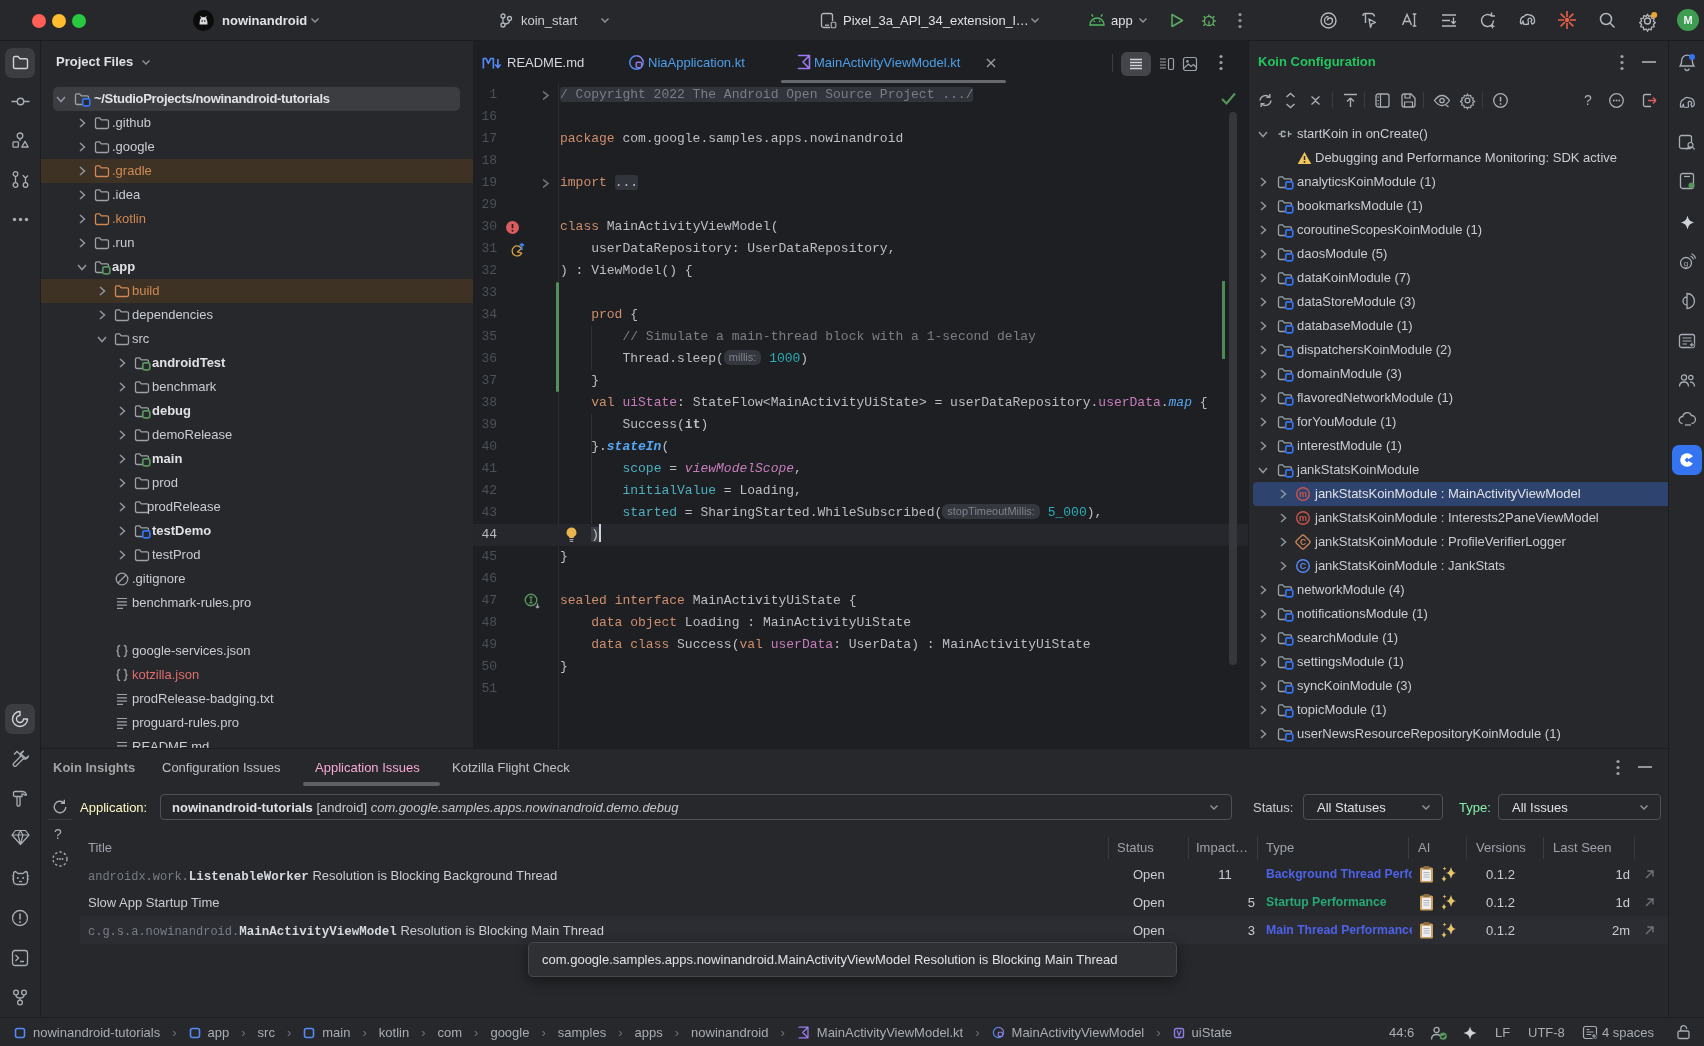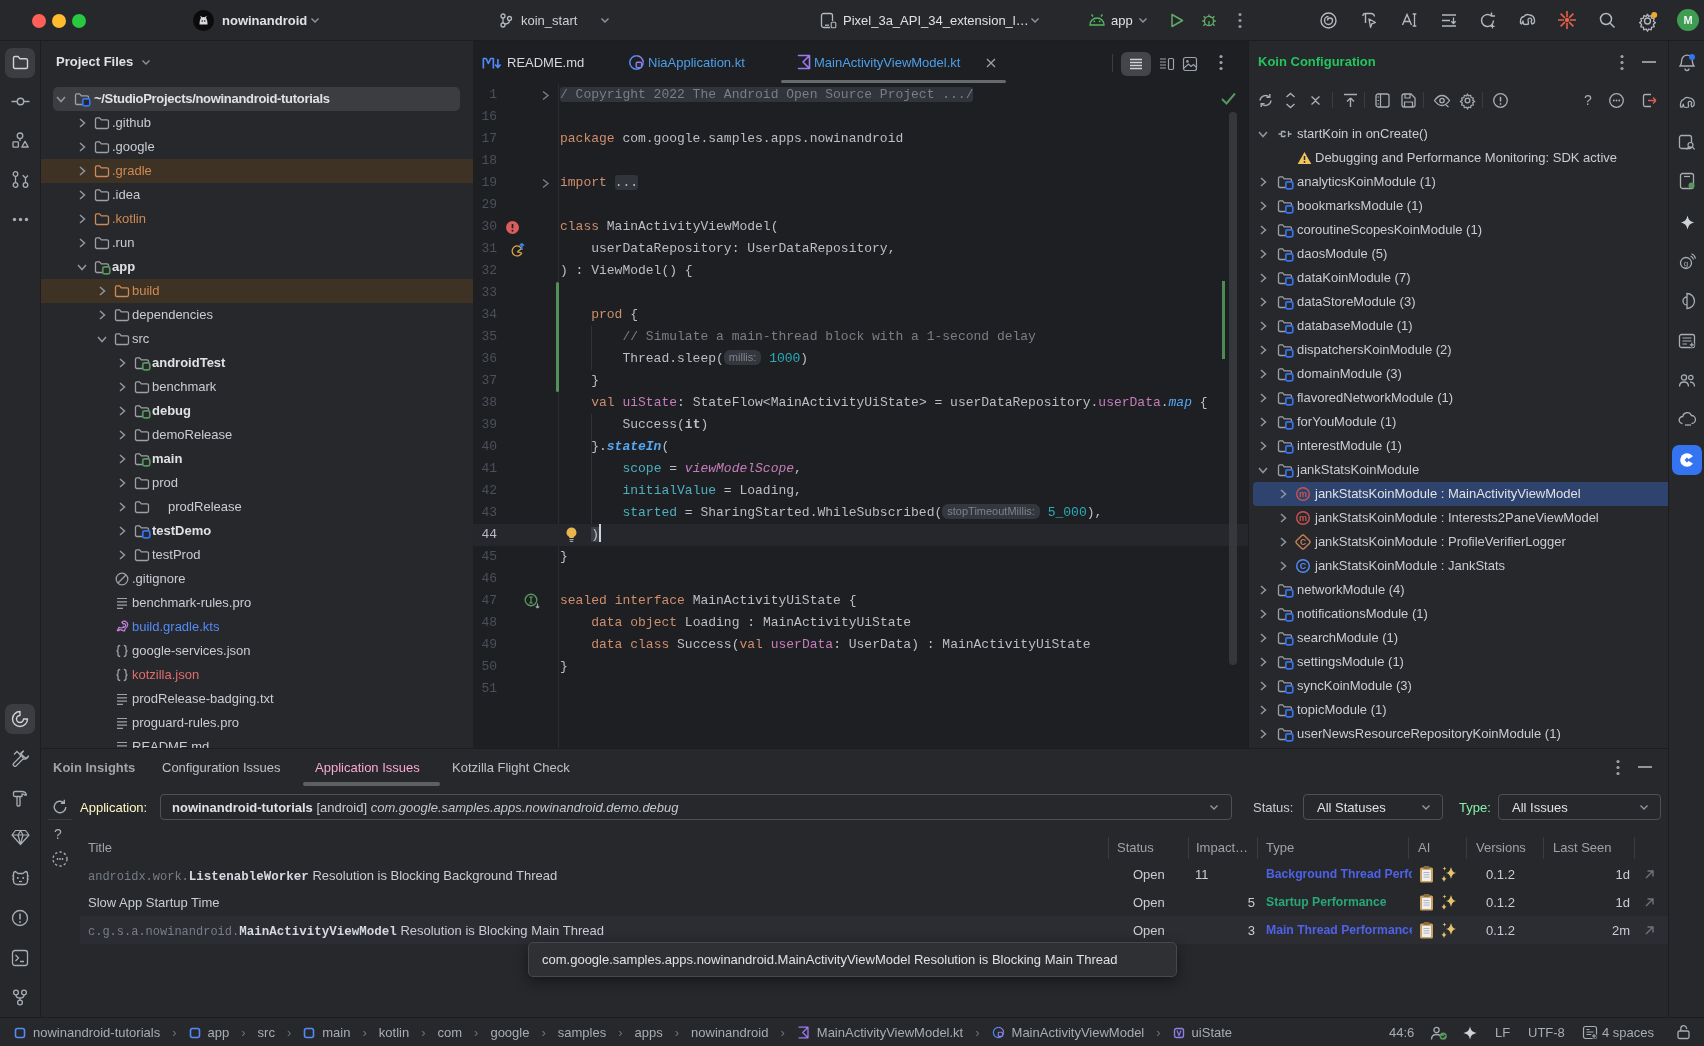--- a/index.html
+++ b/index.html
@@ -404,21 +404,21 @@
       </svg>
       <span class="abs" style="left:111px">prod</span>
     </div>
   <div class="trow" style="left:0;top:454px;width:432px">
       <svg class="chev" style="left:73px" width="16" height="16" viewBox="0 0 16 16">
         <use href="#chevR"></use>
       </svg>
       <svg class="ic" style="left:93px;top:4px" width="16" height="16" viewBox="0 0 16 16">
         <use href="#fol"></use>
       </svg>
-      <span class="abs" style="left:127px">prodRelease</span>
+      <span class="abs" style="left:106px">prodRelease</span>
     </div>
   <div class="trow" style="left:0;top:478px;width:432px">
       <svg class="chev" style="left:73px" width="16" height="16" viewBox="0 0 16 16">
         <use href="#chevR"></use>
       </svg>
       <svg class="ic" style="left:93px;top:4px" width="16" height="16" viewBox="0 0 16 16">
         <use href="#folb"></use>
       </svg>
       <span class="abs" style="left:111px;font-weight:700;color:#DFE1E5">testDemo</span>
     </div>
@@ -435,26 +435,20 @@
       <svg class="ic" style="left:73px;top:4px" width="16" height="16" viewBox="0 0 16 16">
         <use href="#fignore"></use>
       </svg>
       <span class="abs" style="left:91px">.gitignore</span>
     </div>
   <div class="trow" style="left:0;top:550px;width:432px">
       <svg class="ic" style="left:73px;top:4px" width="16" height="16" viewBox="0 0 16 16">
         <use href="#ftxt"></use>
       </svg>
       <span class="abs" style="left:91px">benchmark-rules.pro</span>
-    </div>
-  <div class="trow" style="left:0;top:574px;width:432px">
-      <svg class="ic" style="left:73px;top:4px" width="16" height="16" viewBox="0 0 16 16">
-        <use href="#fgradle"></use>
-      </svg>
-      <span class="abs" style="left:91px;color:#548AF7">build.gradle.kts</span>
     </div>
   <div class="trow" style="left:0;top:598px;width:432px">
       <svg class="ic" style="left:73px;top:4px" width="16" height="16" viewBox="0 0 16 16">
         <use href="#fjson"></use>
       </svg>
       <span class="abs" style="left:91px">google-services.json</span>
     </div>
   <div class="trow" style="left:0;top:622px;width:432px">
       <svg class="ic" style="left:73px;top:4px" width="16" height="16" viewBox="0 0 16 16">
         <use href="#fjson"></use>
@@ -1001,21 +995,21 @@
   <div class="abs" style="left:1147px;top:88px;width:1px;height:22px;background:#3A3C40"></div>
   <div class="abs" style="left:1216px;top:88px;width:1px;height:22px;background:#3A3C40"></div>
   <div class="abs" style="left:1367px;top:88px;width:1px;height:22px;background:#3A3C40"></div>
   <div class="abs" style="left:1425px;top:88px;width:1px;height:22px;background:#3A3C40"></div>
   <div class="abs" style="left:1502px;top:88px;width:1px;height:22px;background:#3A3C40"></div>
   <div class="abs" style="left:1593px;top:88px;width:1px;height:22px;background:#3A3C40"></div>
 
   <div class="abs" style="left:39px;top:167px;width:1588px;height:28px;background:#2B2D32"></div>
   <div class="abs" style="left:47px;top:118px;height:28px;line-height:18px;white-space:nowrap"><span class="mono" style="color:#787D87;font-size:12px">androidx.work.</span><span class="mono" style="color:#D6D9DF;font-weight:700;font-size:12.5px">ListenableWorker</span><span style="color:#C9CCD3"> Resolution is Blocking Background Thread</span></div>
   <div class="abs" style="left:1092px;top:118px;color:#C9CCD3">Open</div>
-  <div class="abs" style="left:1154px;top:118px;width:60px;text-align:left;color:#C9CCD3">11</div>
+  <div class="abs" style="left:1154px;top:118px;width:60px;text-align:center;color:#C9CCD3">11</div>
   <div class="abs" style="left:1225px;top:118px;color:#4E62E8;font-weight:700;font-size:12.2px;max-width:146px;overflow:hidden;white-space:nowrap">Background Thread Perform</div>
   <svg class="ic" style="left:1377px;top:116px" width="17" height="19" viewBox="0 0 17 19">
       <rect x="2" y="2.5" width="13" height="15" rx="1.5" fill="#C9A05C"></rect>
       <rect x="4" y="4.8" width="9" height="11.2" fill="#EDEFF2"></rect>
       <rect x="5.5" y="1" width="6" height="3" rx="1" fill="#8C6D3F"></rect>
       <path d="M5.5 7.5 h6 M5.5 9.8 h6 M5.5 12.1 h6" stroke="#A8ADB5" stroke-width="0.9"></path>
     </svg>
     <svg class="ic" style="left:1399px;top:116px" width="18" height="18" viewBox="0 0 18 18">
       <path d="M11 2 q0.9 4 2.4 4.9 q1.5 0.9 3.1 1 q-1.6 0.1 -3.1 1 q-1.5 0.9 -2.4 4.9 q-0.9 -4 -2.4 -4.9 q-1.5 -0.9 -3.1 -1 q1.6 -0.1 3.1 -1 Q10.1 6 11 2 Z" fill="#E7C46C"></path>
       <path d="M4 10.5 q0.5 2.2 1.3 2.7 q0.8 0.5 1.7 0.6 q-0.9 0.1 -1.7 0.6 q-0.8 0.5 -1.3 2.6 q-0.5 -2.1 -1.3 -2.6 q-0.8 -0.5 -1.7 -0.6 q0.9 -0.1 1.7 -0.6 Q3.5 12.7 4 10.5 Z" fill="#E7C46C"></path>

